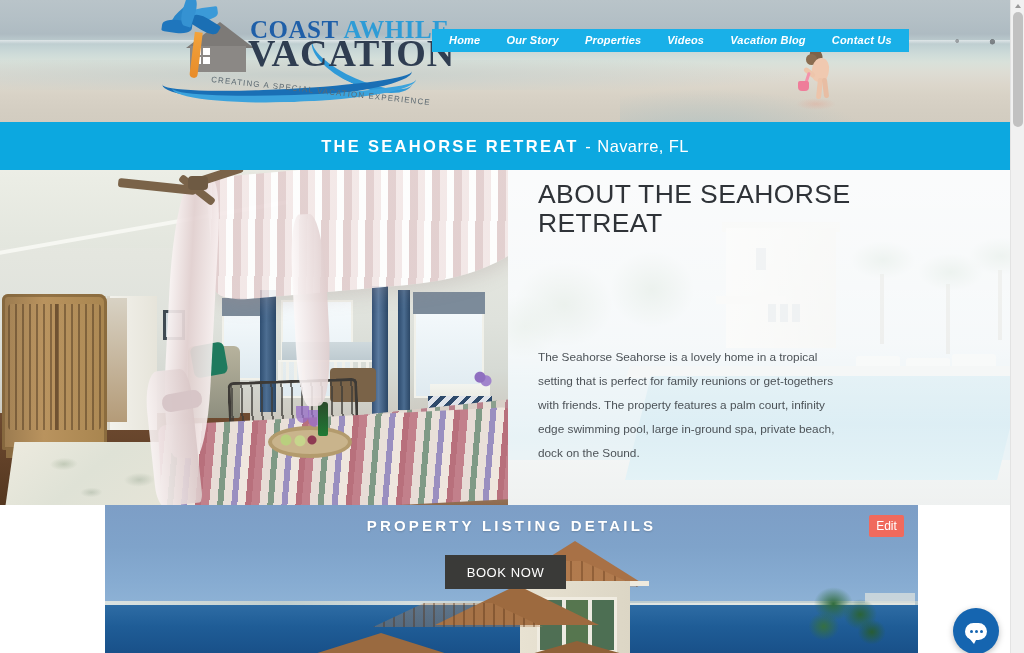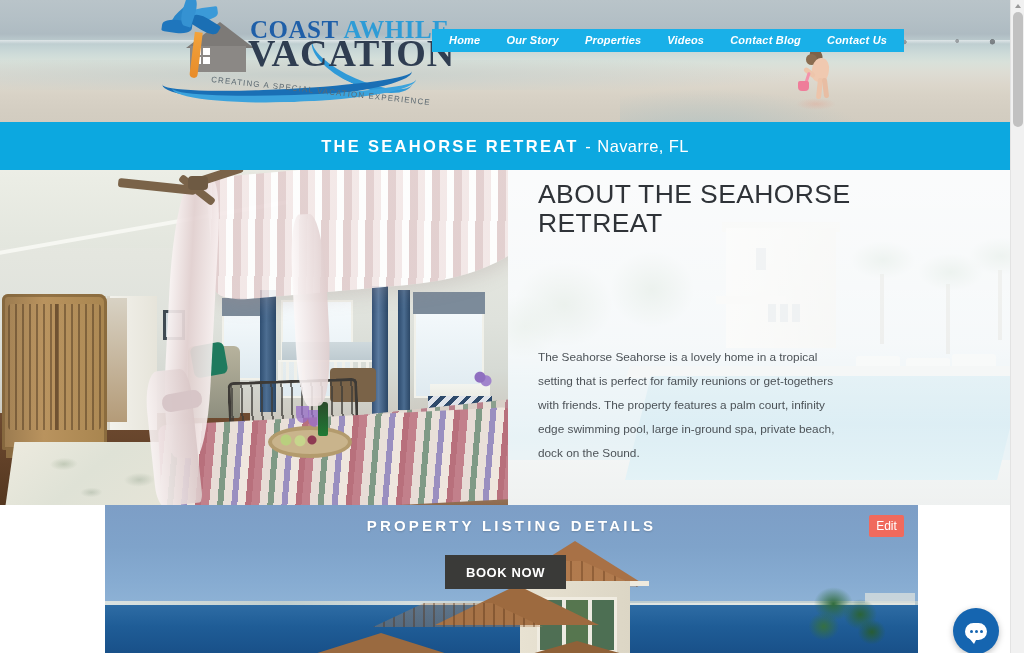--- a/index.html
+++ b/index.html
@@ -663,21 +663,21 @@
     font-weight: 700;
     letter-spacing: 3.2px;
     text-shadow: 0 1px 2px rgba(0,0,0,.18);
   }
   .book-now-btn {
     position: absolute; left: 340px; top: 50px;
     width: 121px; height: 34px;
     background: #3a3a38;
     color: #ffffff;
     font-size: 13px;
-    font-weight: 700;
+    font-weight: 400;
     letter-spacing: .6px;
     display: flex; align-items: center; justify-content: center;
     cursor: pointer;
     border: none;
     font-family: "Liberation Sans", sans-serif;
   }
   .edit-btn {
     position: absolute; right: 14px; top: 10px;
     width: 35px; height: 22px;
     background: #f06a5d;
@@ -791,21 +791,21 @@
       <div class="wave wave1"></div>
       <div class="wave wave2"></div>
       <div class="logo-tag">CREATING A SPECIAL VACATION EXPERIENCE</div>
     </div>
 
     <nav class="main-nav">
       <a class="nav-item" href="#">Home</a>
       <a class="nav-item" href="#">Our Story</a>
       <a class="nav-item" href="#">Properties</a>
       <a class="nav-item" href="#">Videos</a>
-      <a class="nav-item" href="#">Contact Blog</a>
+      <a class="nav-item" href="#">Vacation Blog</a>
       <a class="nav-item" href="#">Contact Us</a>
     </nav>
   </header>
 
   <div class="title-banner">
     <div class="title-banner-text">
       <span class="tb-strong">THE SEAHORSE RETREAT</span><span class="tb-sep"> - </span><span class="tb-light">Navarre, FL</span>
     </div>
   </div>
 

